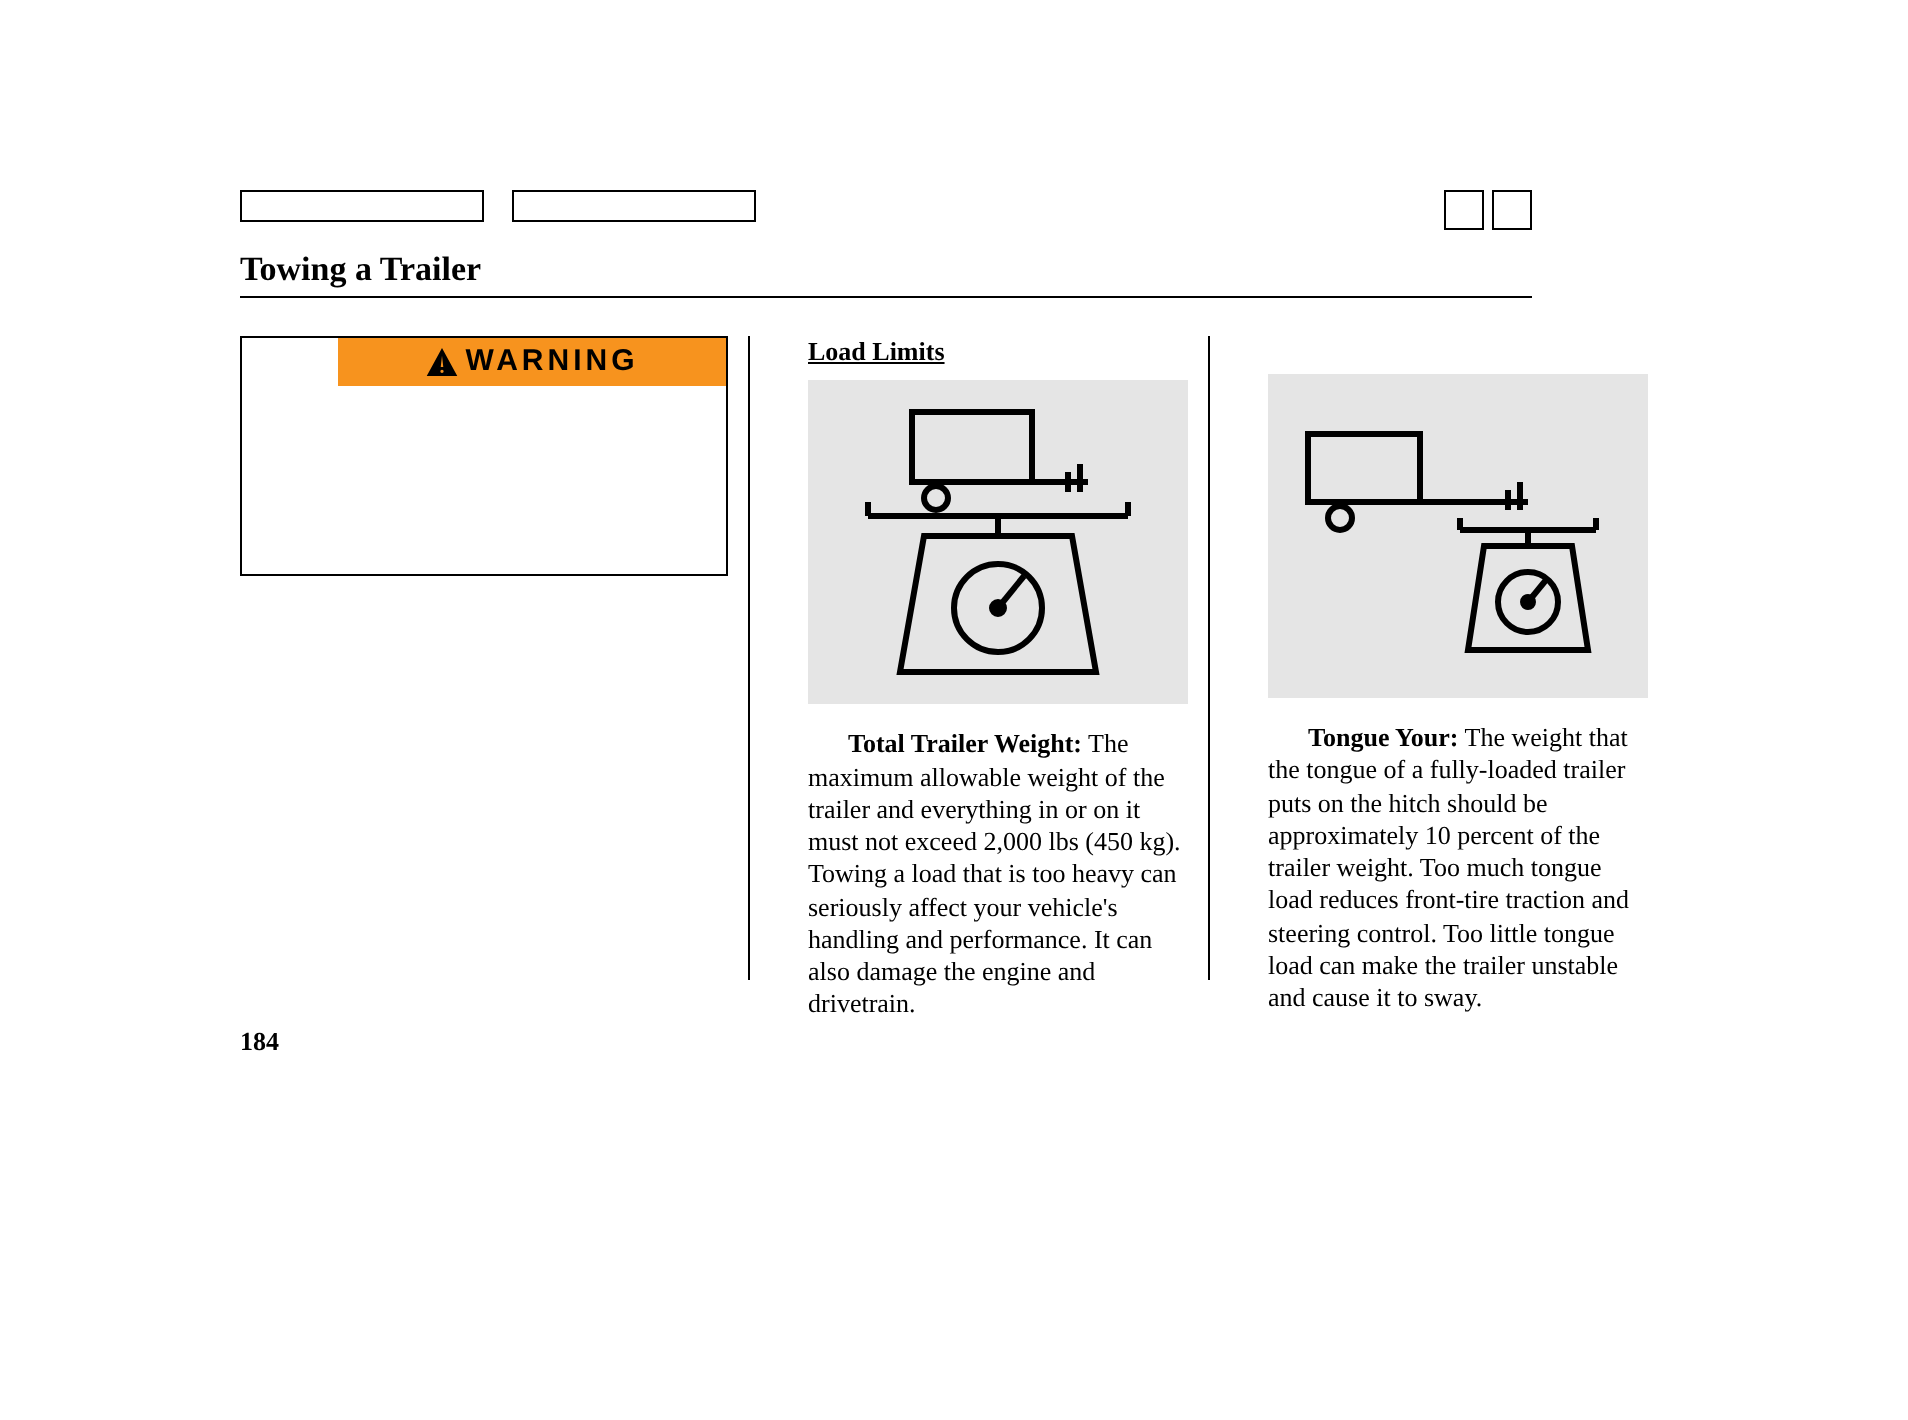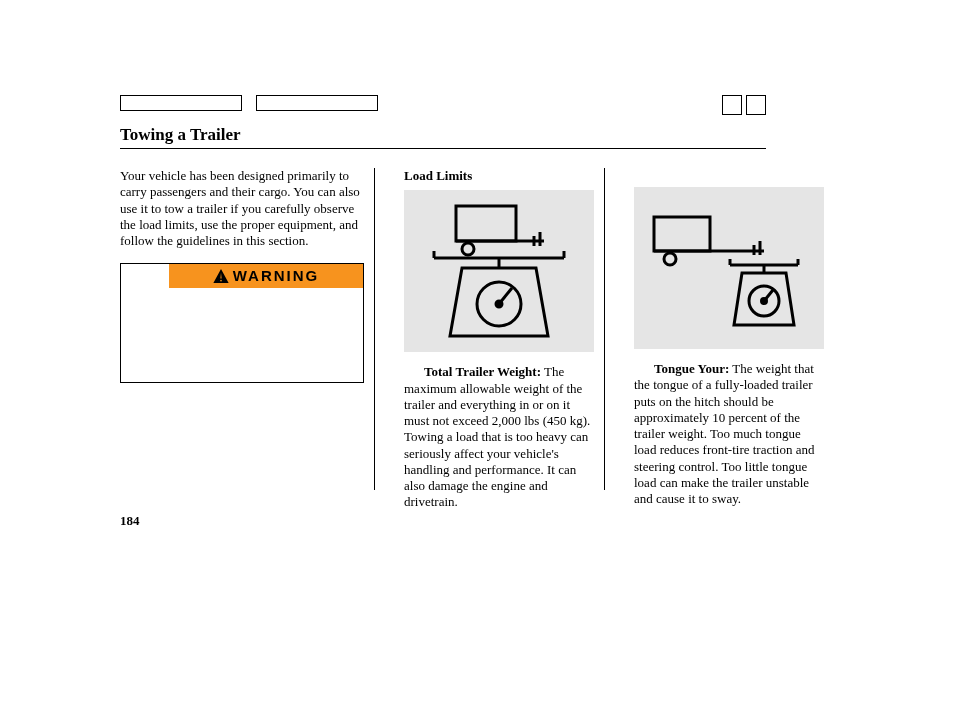--- a/index.html
+++ b/index.html
@@ -110,20 +110,21 @@
   .warning-header svg {
     width: 16px;
     height: 14px;
     margin-right: 4px;
     fill: #000;
   }
   .section-head {
     font-weight: bold;
     font-size: 13px;
     margin-bottom: 6px;
+    text-decoration: underline;
   }
   .figure {
     background: #e5e5e5;
     height: 162px;
     width: 100%;
     display: flex;
     align-items: center;
     justify-content: center;
     margin-bottom: 12px;
   }
@@ -156,21 +157,20 @@
     <div class="sqr"></div>
     <div class="sqr"></div>
   </div>
 
   <div class="title">Towing a Trailer</div>
   <div class="rule"></div>
 
   <div class="cols">
 
     <div class="col">
-      <div class="intro">Your vehicle has been designed primarily to carry passengers and their cargo. You can also use it to tow a trailer if you carefully observe the load limits, use the proper equipment, and follow the guidelines in this section.</div>
       <div class="warning">
         <div class="warning-header">
           <svg viewBox="0 0 24 22">
             <path d="M12 0 L24 22 L0 22 Z M12 6 L11 15 L13 15 Z M12 17 A1.3 1.3 0 1 0 12 19.6 A1.3 1.3 0 1 0 12 17 Z"></path>
           </svg>
           <span>WARNING</span>
         </div>
         <div style="flex:1;"></div>
       </div>
     </div>

